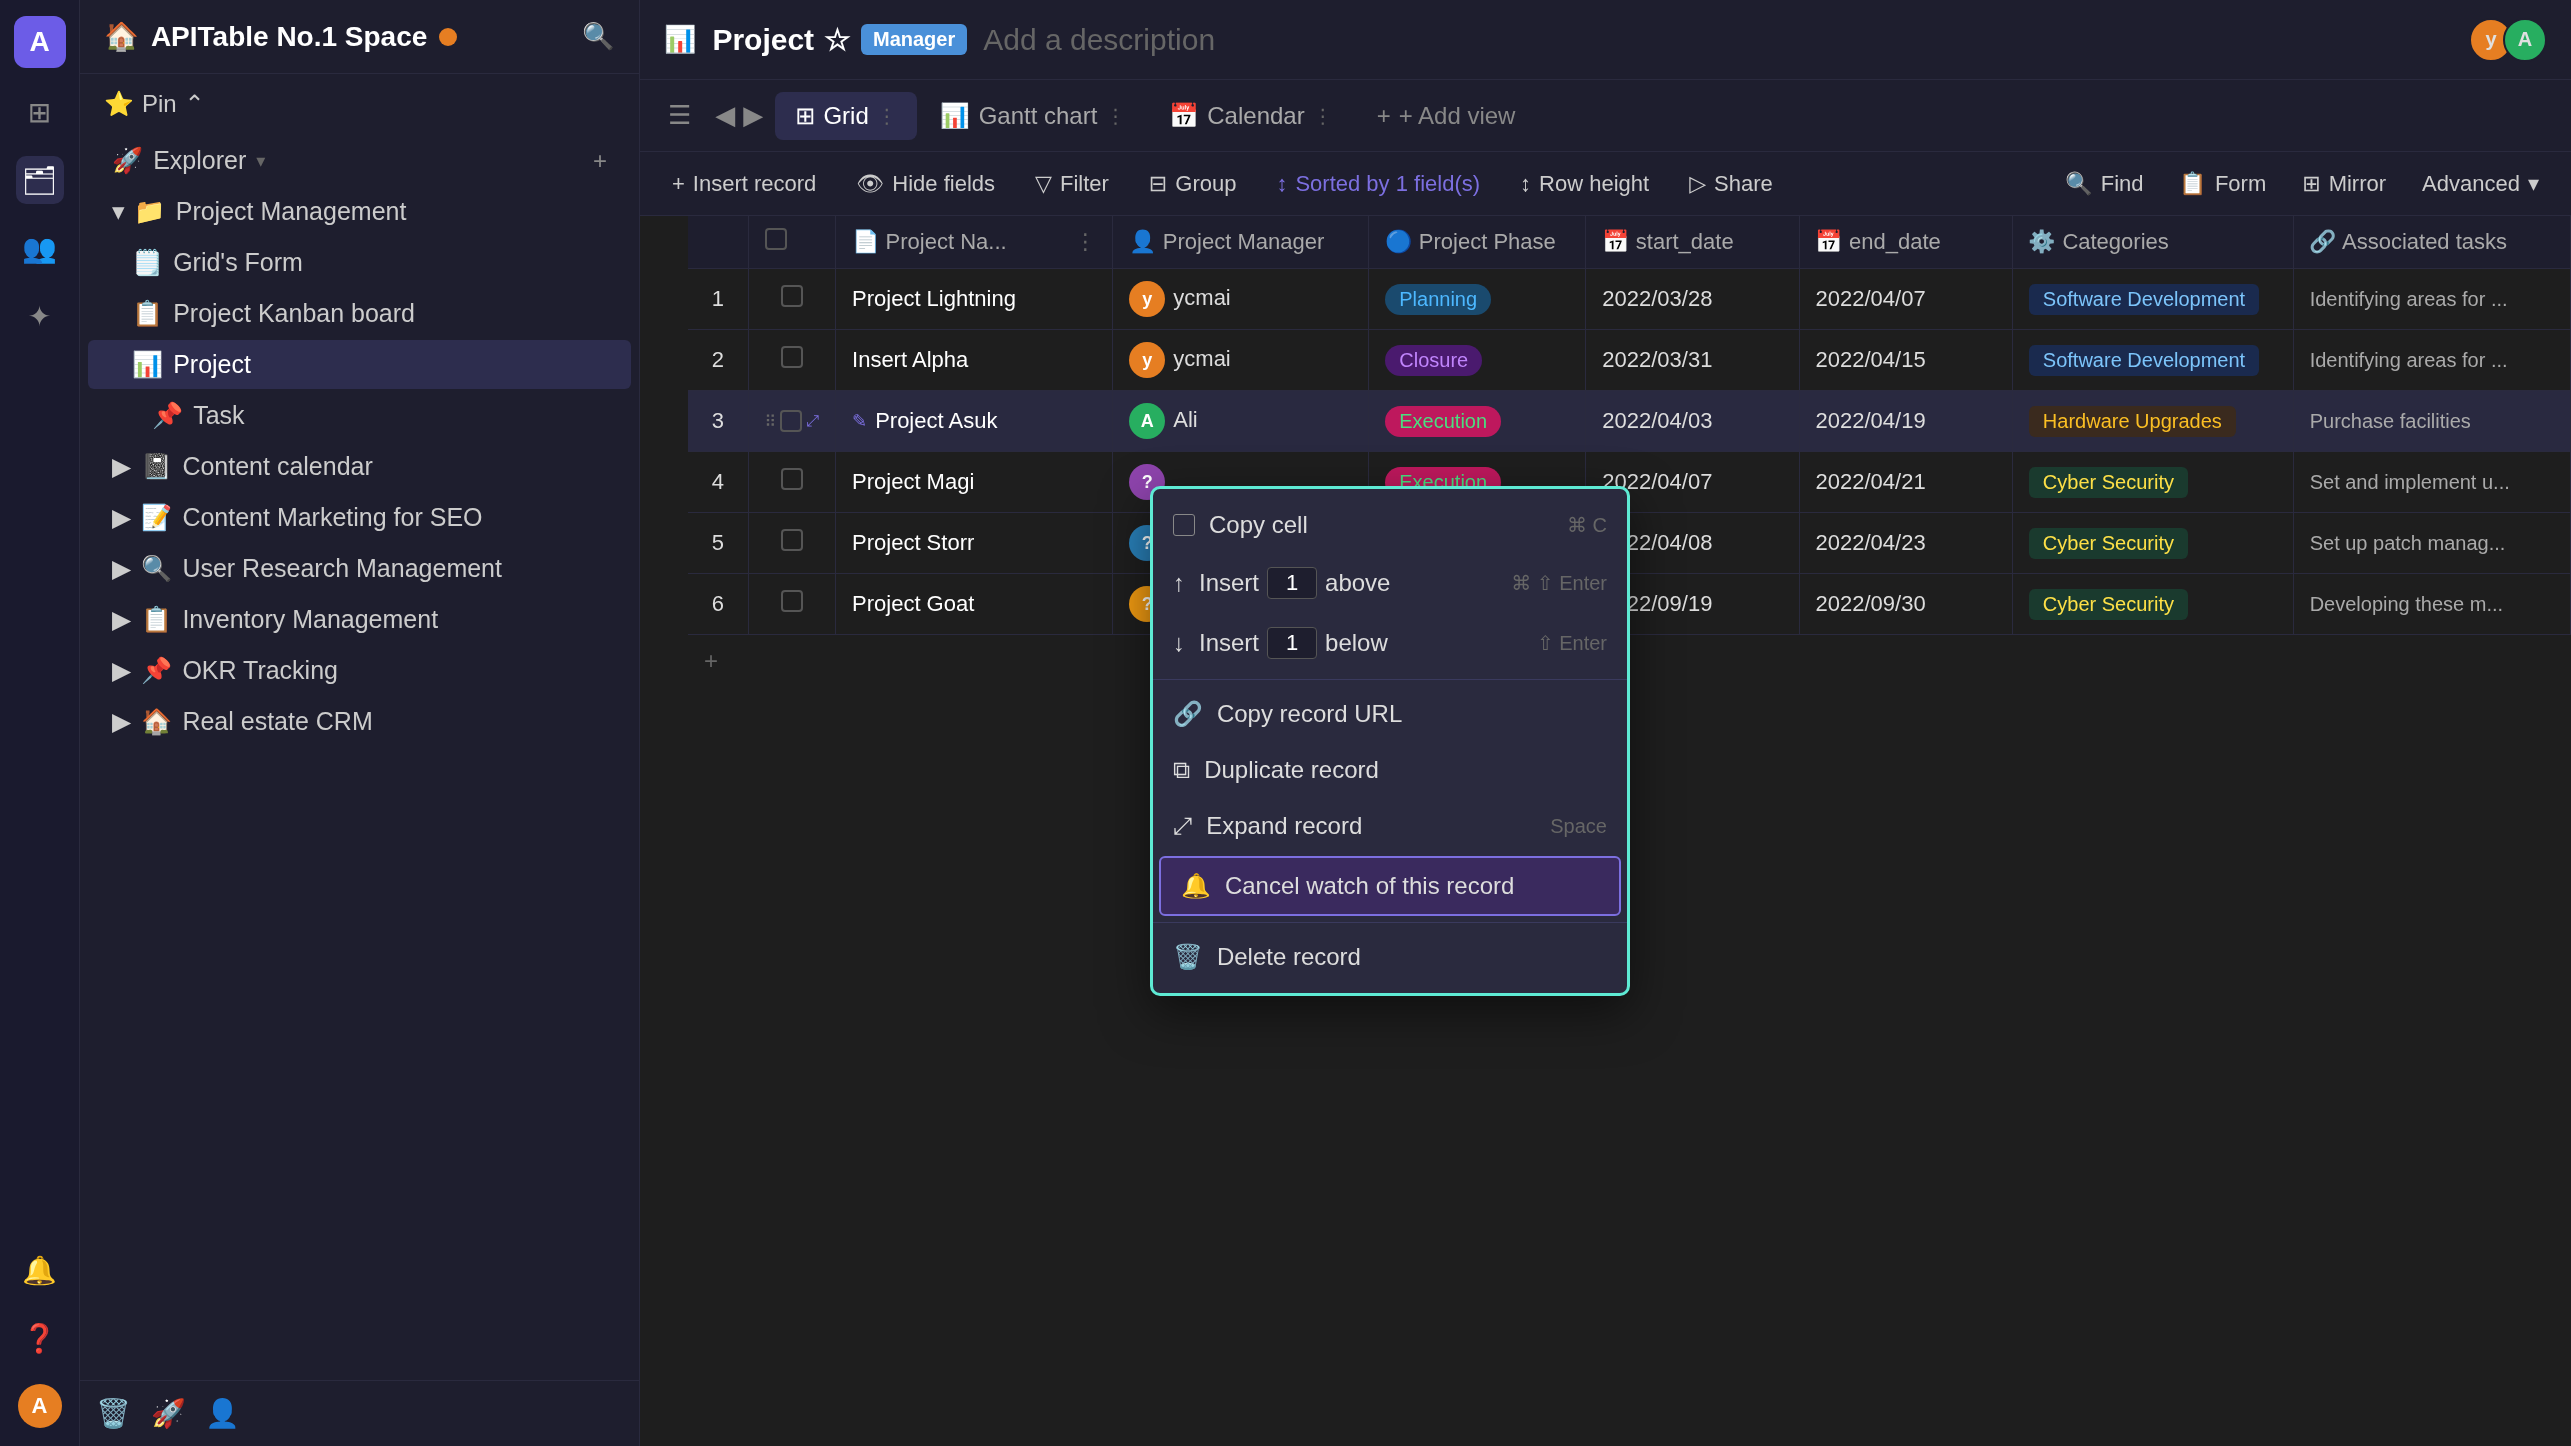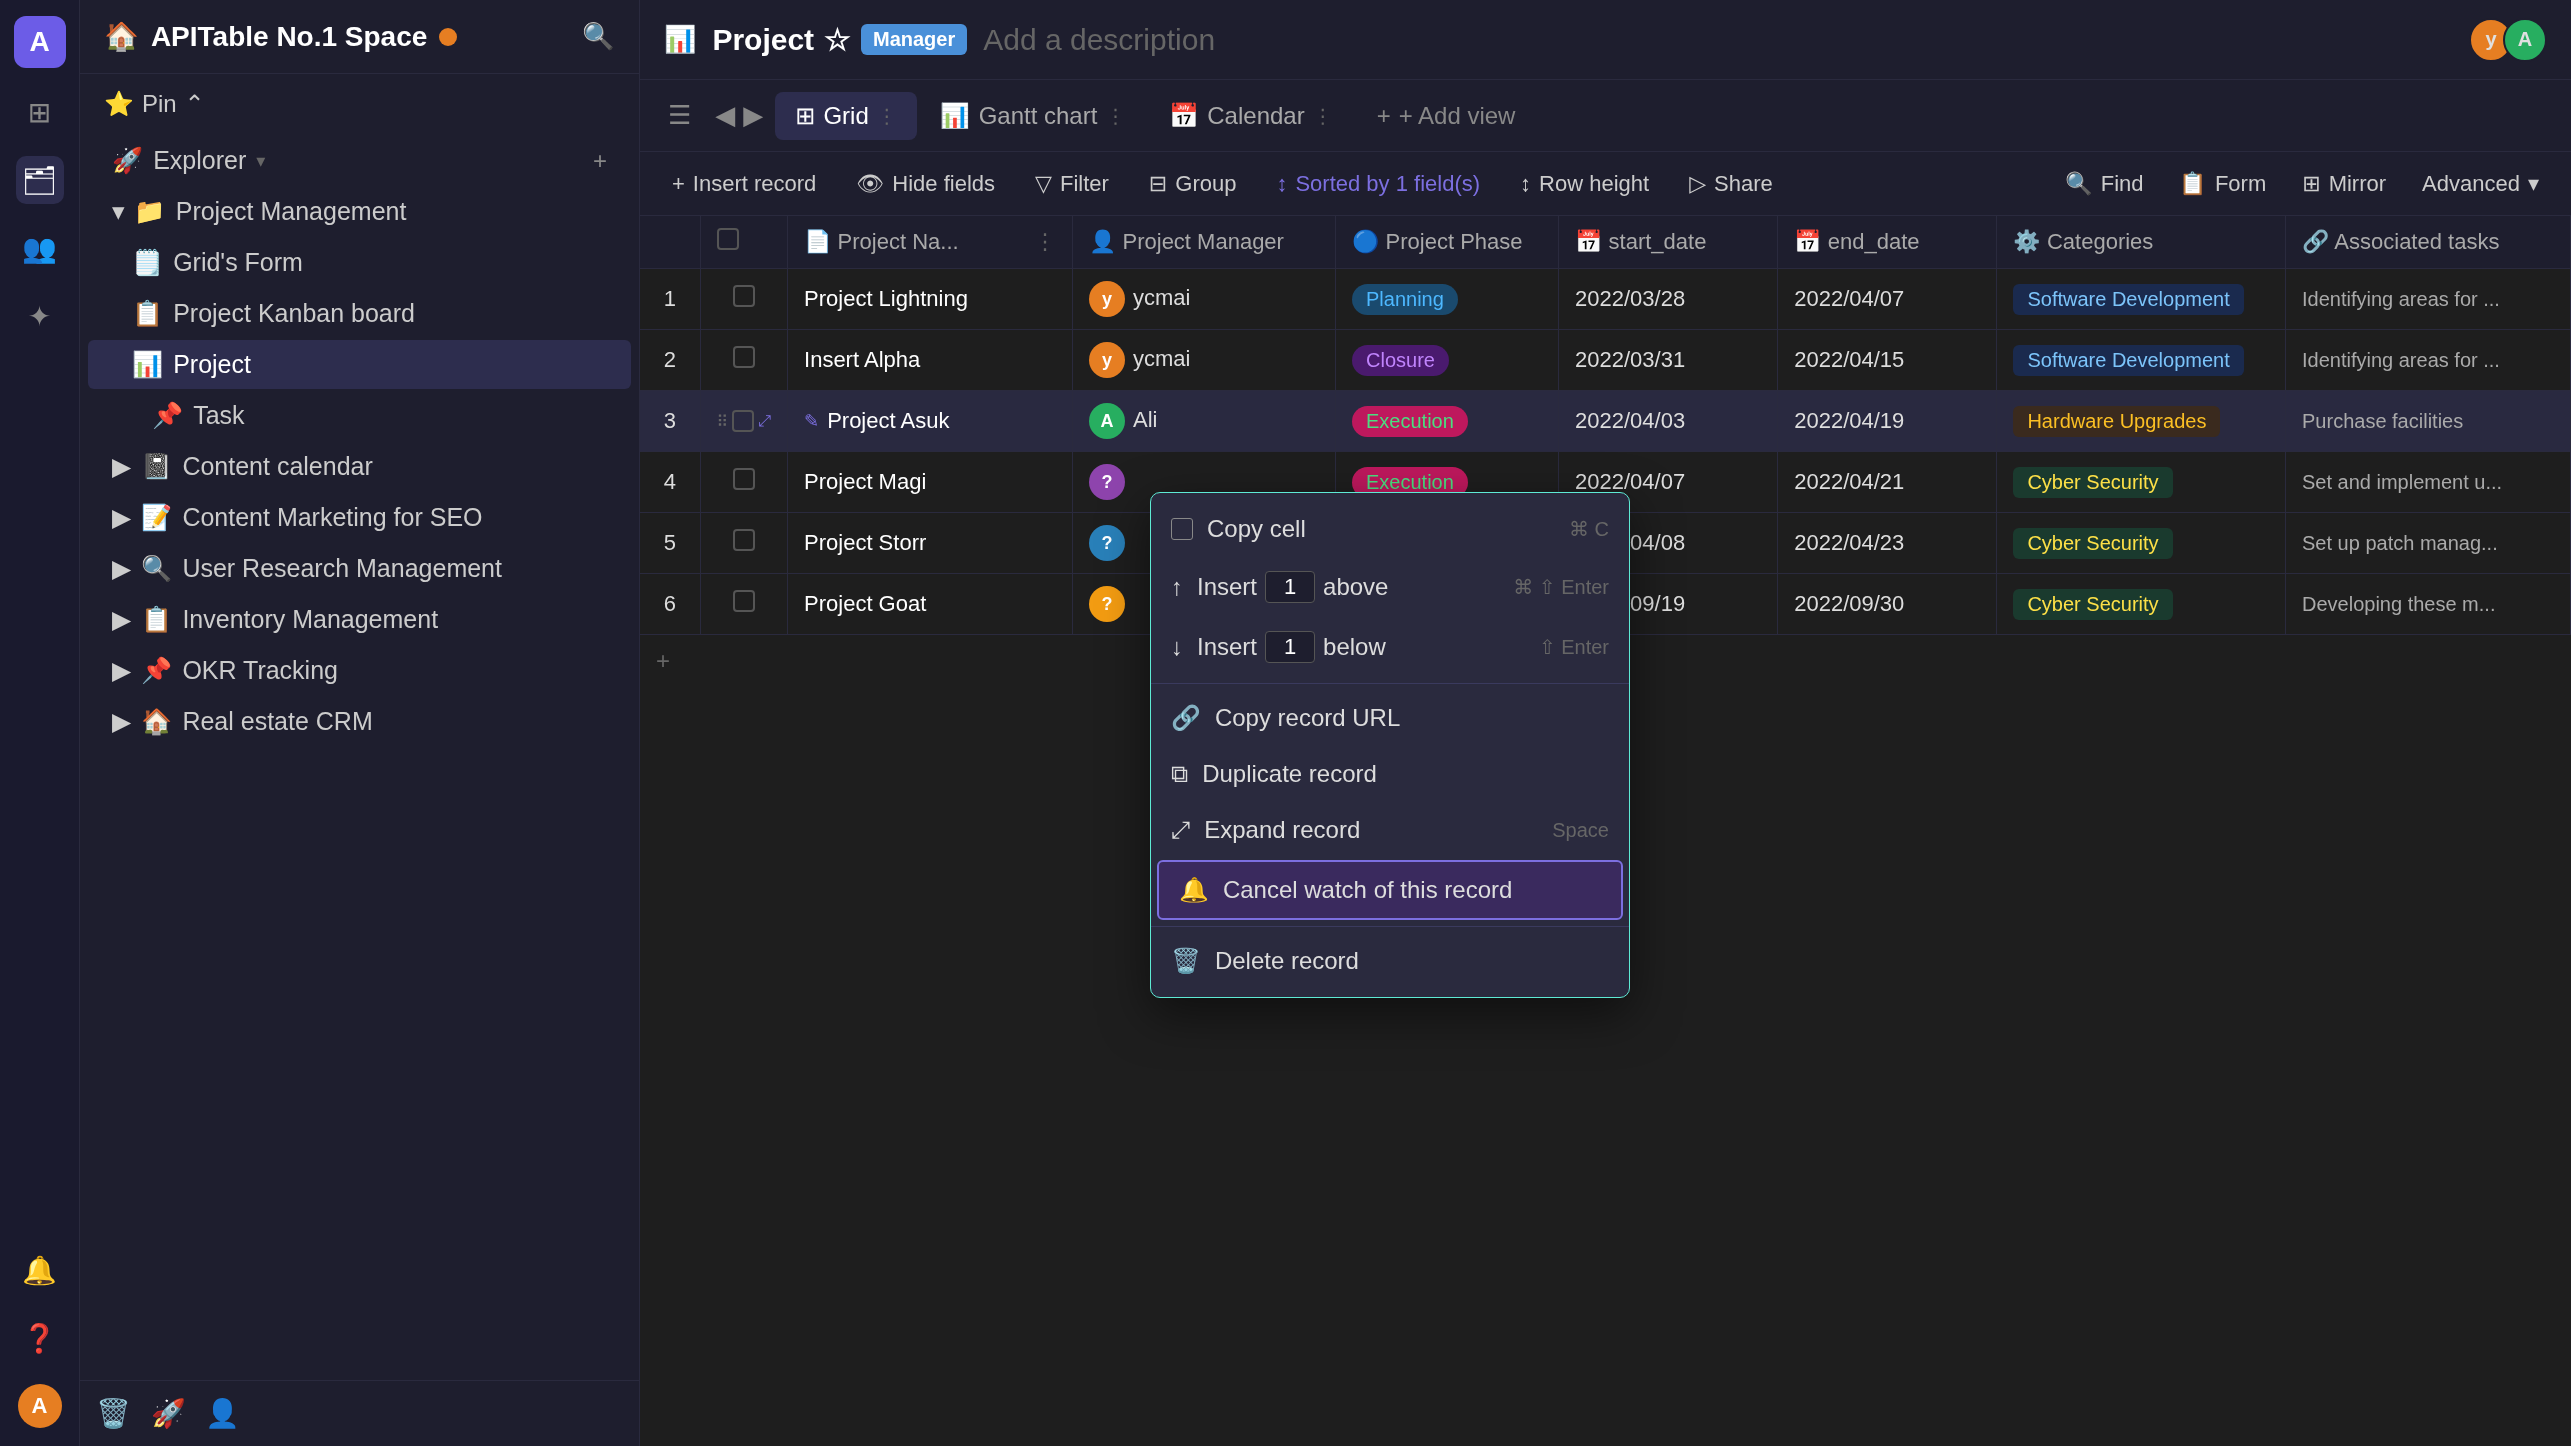--- a/index.html
+++ b/index.html
@@ -278,20 +278,21 @@
     }
     .toolbar-btn.sorted {
       color: #7c6fe0;
     }
 
     
     .table-container {
       flex: 1;
       overflow: auto;
       position: relative;
+      padding-left: 48px;
     }
     .table {
       width: 100%;
       border-collapse: collapse;
     }
     .table thead th {
       background: #1e1e2e;
       border-bottom: 1px solid #2a2a3e;
       border-right: 1px solid #2a2a3e;
       padding: 12px 16px;
@@ -382,24 +383,24 @@
       padding: 12px 16px;
       color: #666;
       cursor: pointer;
       font-size: 24px;
       gap: 8px;
     }
 
     
     .context-menu {
       position: absolute;
-      top: 276px;
+      top: 270px;
       left: 510px;
       background: #2a2a3e;
-      border: 1px solid #5eead4;
+      border: 3px solid #5eead4;
       border-radius: 10px;
       width: 480px;
       box-shadow: 0 16px 48px rgba(0,0,0,0.5);
       z-index: 100;
       padding: 8px 0;
     }
     .context-menu-item {
       display: flex;
       align-items: center;
       padding: 14px 20px;

